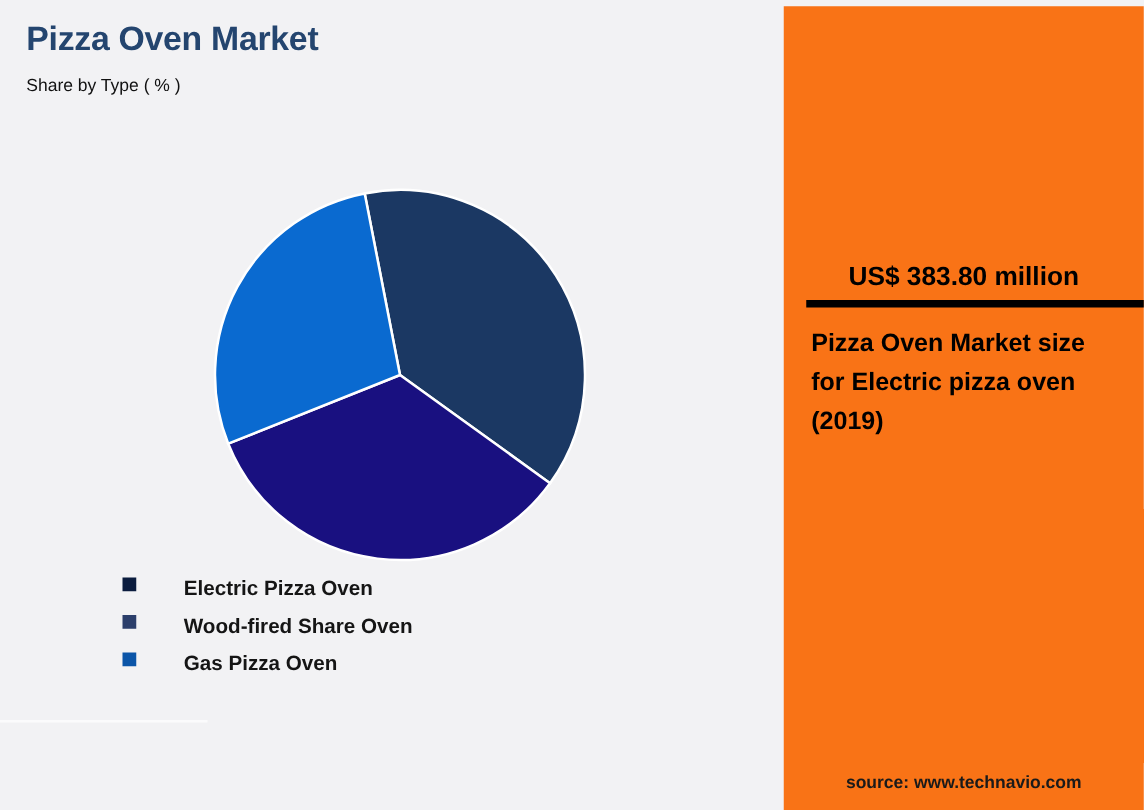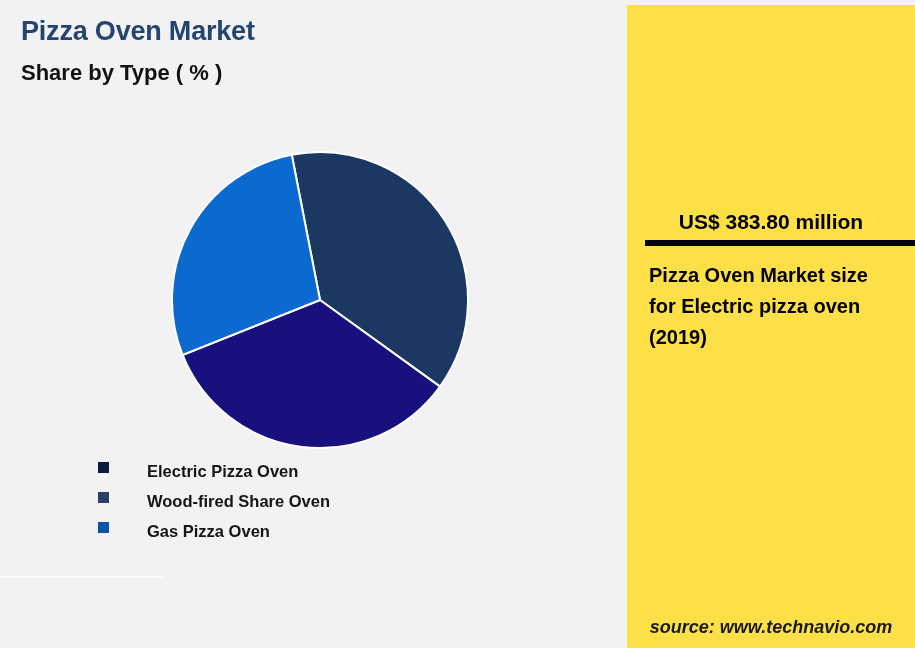--- a/index.html
+++ b/index.html
@@ -38,22 +38,22 @@
     font-size: 27px;
     font-weight: bold;
     color: #24456f;
     letter-spacing: -0.2px;
     white-space: nowrap;
   }
   #page-subtitle {
     position: absolute;
     left: 21px;
     top: 60px;
-    font-size: 22px;
-    font-weight: bold;
+    font-size: 14px;
+    font-weight: normal;
     color: #111111;
     white-space: nowrap;
   }
 
   
   #pie-wrap {
     position: absolute;
     left: 170px;
     top: 150px;
     width: 300px;
@@ -99,21 +99,21 @@
     background: #fbfbfc;
   }
 
   
   #callout-panel {
     position: absolute;
     left: 627px;
     top: 5px;
     width: 288px;
     height: 643px;
-    background: #fde047;
+    background: #f97316;
   }
   #callout-inner {
     position: absolute;
     left: 0;
     top: 205px;
     width: 288px;
   }
   #callout-value {
     text-align: center;
     font-size: 21px;
@@ -135,25 +135,24 @@
     color: #000000;
     line-height: 1.55;
     padding: 0 22px;
   }
   #source-note {
     position: absolute;
     left: 0;
     top: 612px;
     width: 288px;
     text-align: center;
-    font-size: 18px;
+    font-size: 14px;
     font-weight: bold;
     color: #1a1a1a;
     white-space: nowrap;
-    font-style: italic;
   }
 </style>
 </head>
 <body>
 
 <div id="page">
 
   <div id="chart-panel">
 
     <div id="page-title">Pizza Oven Market</div>

